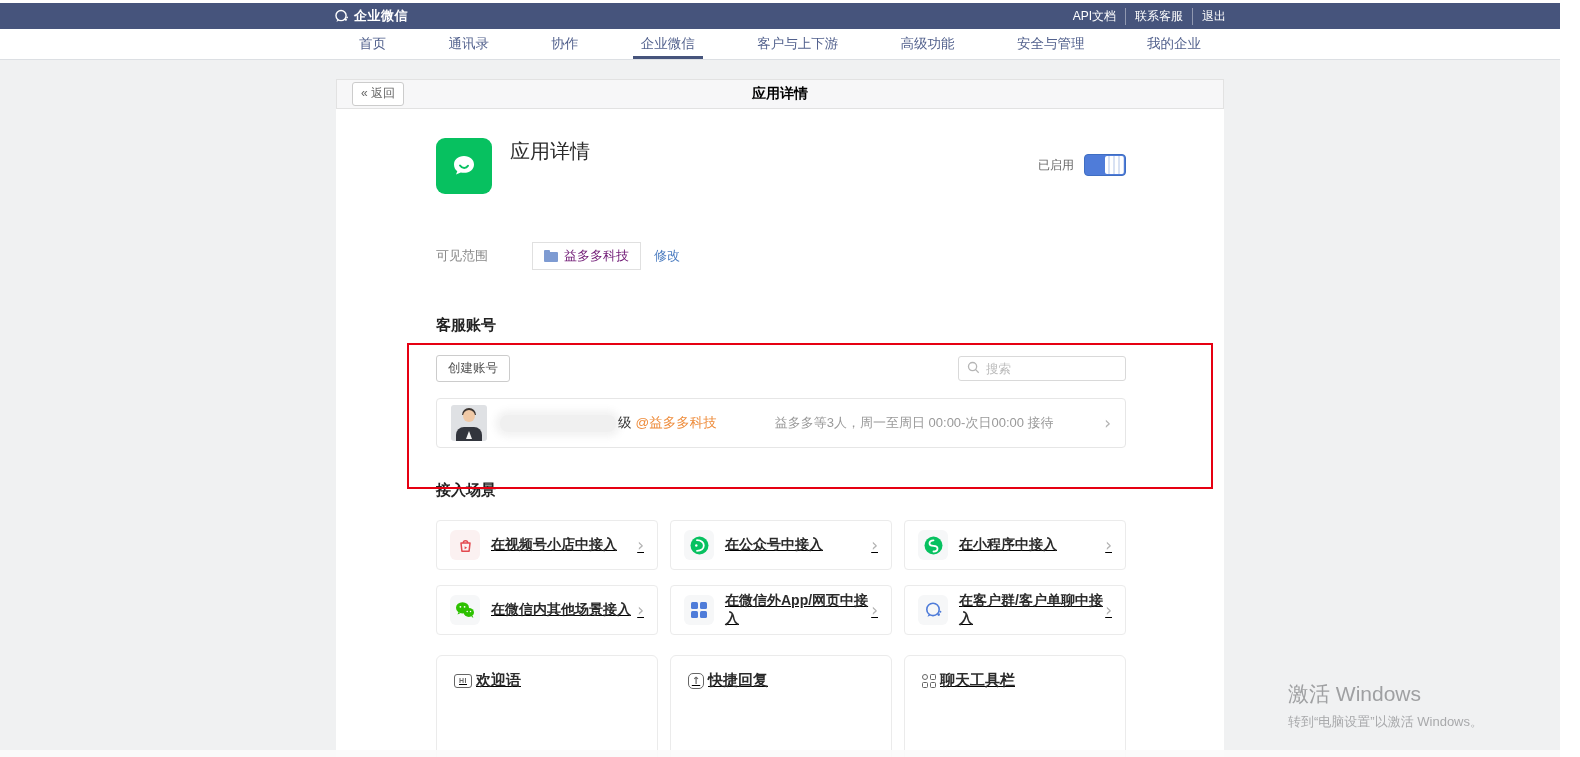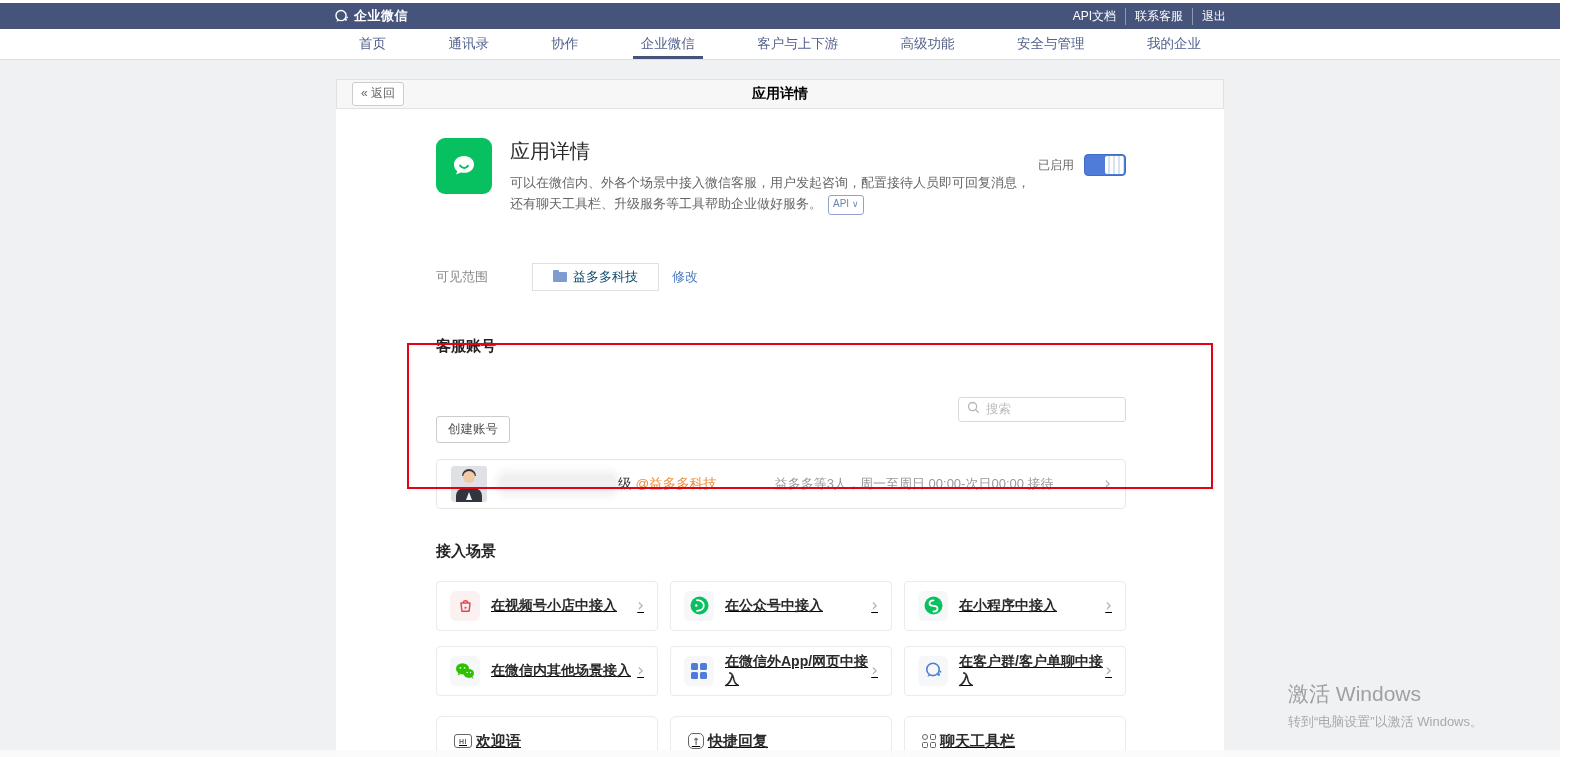--- a/index.html
+++ b/index.html
@@ -41,34 +41,34 @@
   .api-caret { font-size:9px; }
   .app-status { margin-left:auto; display:flex; align-items:flex-start; gap:10px; padding-top:16px; flex:none; }
   .status-label { font-size:12px; color:#666; line-height:22px; }
   .toggle { position:relative; width:42px; height:22px; border:1px solid #3f6ec2; border-radius:4px; background:#4F7CD9; cursor:pointer; }
   .toggle-knob { position:absolute; top:1px; bottom:1px; right:1px; width:19px; border-radius:2px; background:#fff;
     background-image:repeating-linear-gradient(90deg,#fff 0 3px,#d9e2f3 3px 5px); }
 
   
   .range-row { display:flex; align-items:center; margin-top:48px; }
   .range-label { font-size:13px; color:#888; width:96px; }
-  .range-chip { display:flex; align-items:center; gap:6px; background:#fff; border:1px solid #e0e0e0; padding:4px 20px; font-size:13px; color:#0c4a6e; font-weight:500; }
+  .range-chip { display:flex; align-items:center; gap:6px; background:#fff; border:1px solid #e0e0e0; padding:4px 11px; font-size:13px; color:#701a75; font-weight:500; }
   .folder-icon { position:relative; width:14px; height:10px; background:#7E9BD2; border-radius:1px; margin-top:1px; }
   .folder-icon::before { content:""; position:absolute; top:-2px; left:0; width:6px; height:3px; background:#7E9BD2; border-radius:1px 1px 0 0; }
   .edit-link { margin-left:13px; font-size:13px; color:#4B7CC0; cursor:pointer; }
 
   
   .sec-title { font-size:15px; font-weight:bold; color:#222; }
   .sec-accounts { margin-top:46px; }
   .sec-access { margin-top:33px; }
   .sec-tools { margin-top:24px; }
 
   
   .acct-controls { display:flex; align-items:center; justify-content:space-between; margin-top:20px; }
-  .create-btn { background:#fff; border:1px solid #ccc; border-radius:3px; font-size:12.5px; color:#555; padding:4px 11px; cursor:pointer;margin-top:40px; }
+  .create-btn { background:#fff; border:1px solid #ccc; border-radius:3px; font-size:12.5px; color:#555; padding:4px 11px; cursor:pointer; }
   .search-box { display:flex; align-items:center; gap:6px; width:168px; height:25px; background:#fff; border:1px solid #d9d9d9; border-radius:3px; padding:0 8px; }
   .search-box svg { flex:none; }
   .search-box input { border:none; outline:none; width:100%; font-size:12.5px; color:#333; background:transparent; font-family:inherit; }
   .search-box input::placeholder { color:#bbb; }
   .acct-row { margin-top:16px; height:50px; border:1px solid #e6e6e6; border-radius:4px; display:flex; align-items:center; padding:0 14px; cursor:pointer; background:#fff; }
   .avatar { position:relative; width:36px; height:36px; border-radius:3px; background:#dfe1e4; overflow:hidden; flex:none; }
   .avatar .head { position:absolute; top:5px; left:12px; width:12px; height:12px; border-radius:50%; background:#f0c9a6; }
   .avatar .hair { position:absolute; top:3px; left:11px; width:14px; height:7px; border-radius:7px 7px 0 0; background:#3b3430; }
   .avatar .body { position:absolute; bottom:-4px; left:5px; width:26px; height:18px; border-radius:8px 8px 0 0; background:#32353d; }
   .avatar .collar { position:absolute; bottom:2px; left:15px; width:6px; height:8px; background:#f5f5f5; clip-path:polygon(50% 0,100% 100%,0 100%); }
@@ -160,21 +160,20 @@
 
         <div class="app-row">
           <div class="app-icon">
             <svg width="34" height="34" viewBox="0 0 34 34">
                 <path d="M17 7c6 0 10 3.7 10 8.4 0 4.7-4 8.4-10 8.4-1.1 0-2.2-.1-3.2-.4L9 25.6l1.3-3.4C8.3 20.7 7 18.2 7 15.4 7 10.7 11 7 17 7z" fill="#fff"></path>
                 <path d="M13 16.5c1.2 1.7 2.6 2.5 4.2 2.5 1.6 0 2.9-.8 3.8-2.2" fill="none" stroke="#07C160" stroke-width="2" stroke-linecap="round"></path>
               </svg>
           </div>
           <div class="app-meta">
             <div class="app-name">应用详情</div>
-            <div class="app-desc"><span>可以在微信内、外各个场景中接入微信客服，用户发起咨询，配置接待人员即可回复消息，还有聊天工具栏、升级服务等工具帮助企业做好服务。</span><span class="api-tag"><span>API</span> <span class="api-caret">∨</span></span></div>
           </div>
           <div class="app-status">
             <span class="status-label">已启用</span>
             <div class="toggle">
                 <div class="toggle-knob"></div>
               </div>
           </div>
         </div>
 
         <div class="range-row">

